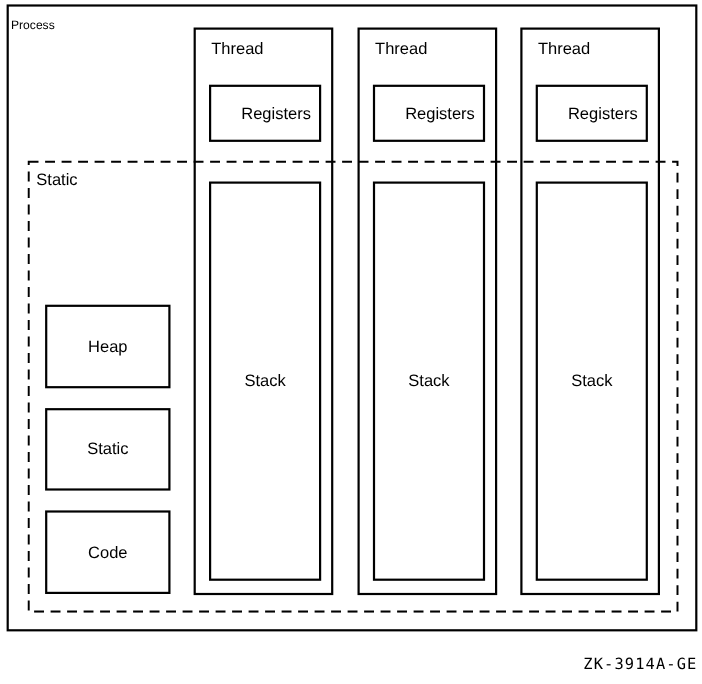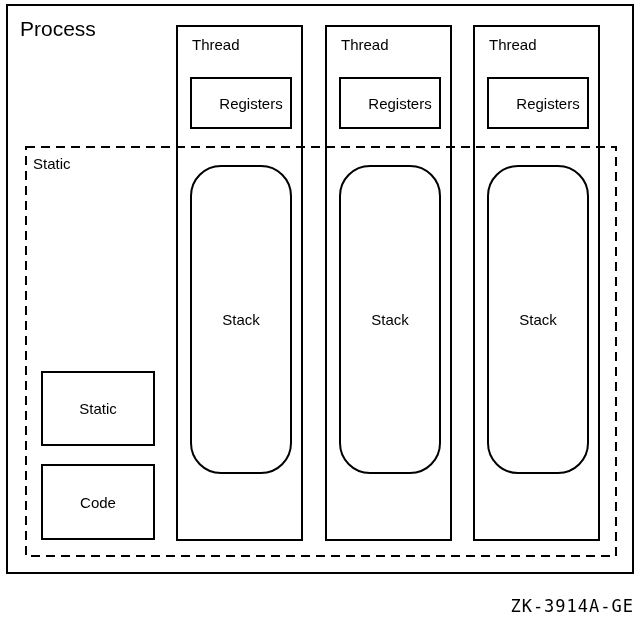--- a/index.html
+++ b/index.html
@@ -30,21 +30,21 @@
   }
   .lbl {
     position: absolute;
     font-size: 15px;
     line-height: 1.1;
     white-space: nowrap;
   }
 
   
   .process-box { left: 6px; top: 4px; width: 628px; height: 570px; }
-  .process-label { left: 12px; top: 11px; font-size: 21px; }
+  .process-label { left: 2px; top: 11px; font-size: 11px; }
 
   
   .memory-box {
     position: absolute;
     left: 25px; top: 146px;
     width: 592px; height: 411px;
     box-sizing: border-box;
   }
   .memory-border { position: absolute; left: 0; top: 0; display: block; }
   .memory-label { left: 8px; top: 10px; }
@@ -54,48 +54,51 @@
   .static-box { left: 16px; top: 225px; width: 114px; height: 75px; }
   .code-box   { left: 16px; top: 318px; width: 114px; height: 76px; }
 
   
   .thread-box { top: 25px; width: 127px; height: 516px; }
   .thread-1 { left: 176px; }
   .thread-2 { left: 325px; }
   .thread-3 { left: 473px; }
   .thread-label { left: 14px; top: 10px; }
   .registers-box { left: 12px; top: 50px;  width: 102px; height: 52px; padding-left: 20px; }
-  .stack-box     { left: 12px; top: 138px; width: 102px; height: 309px; border-radius: 31px; }
+  .stack-box     { left: 12px; top: 138px; width: 102px; height: 363px; }
 
   
   .caption {
     position: absolute;
     right: 4px;
     top: 596px;
     font-family: "DejaVu Sans Mono", monospace;
-    font-size: 17px;
+    font-size: 14px;
     letter-spacing: 1px;
     white-space: nowrap;
   }
 </style>
 </head>
 <body>
 
 <div class="stage">
 
   <div class="box process-box">
     <span class="lbl process-label">Process</span>
   </div>
 
   <div class="memory-box">
     <svg class="memory-border" width="592" height="411">
       <rect x="1" y="1" width="590" height="409" fill="none" stroke="#000000" stroke-width="2" stroke-dasharray="9 6"></rect>
     </svg>
     <span class="lbl memory-label">Static</span>
 
+    <div class="box center-label heap-box">
+      <span>Heap</span>
+    </div>
     <div class="box center-label static-box">
       <span>Static</span>
     </div>
     <div class="box center-label code-box">
       <span>Code</span>
     </div>
   </div>
 
   <div class="box thread-box thread-1">
     <span class="lbl thread-label">Thread</span>

